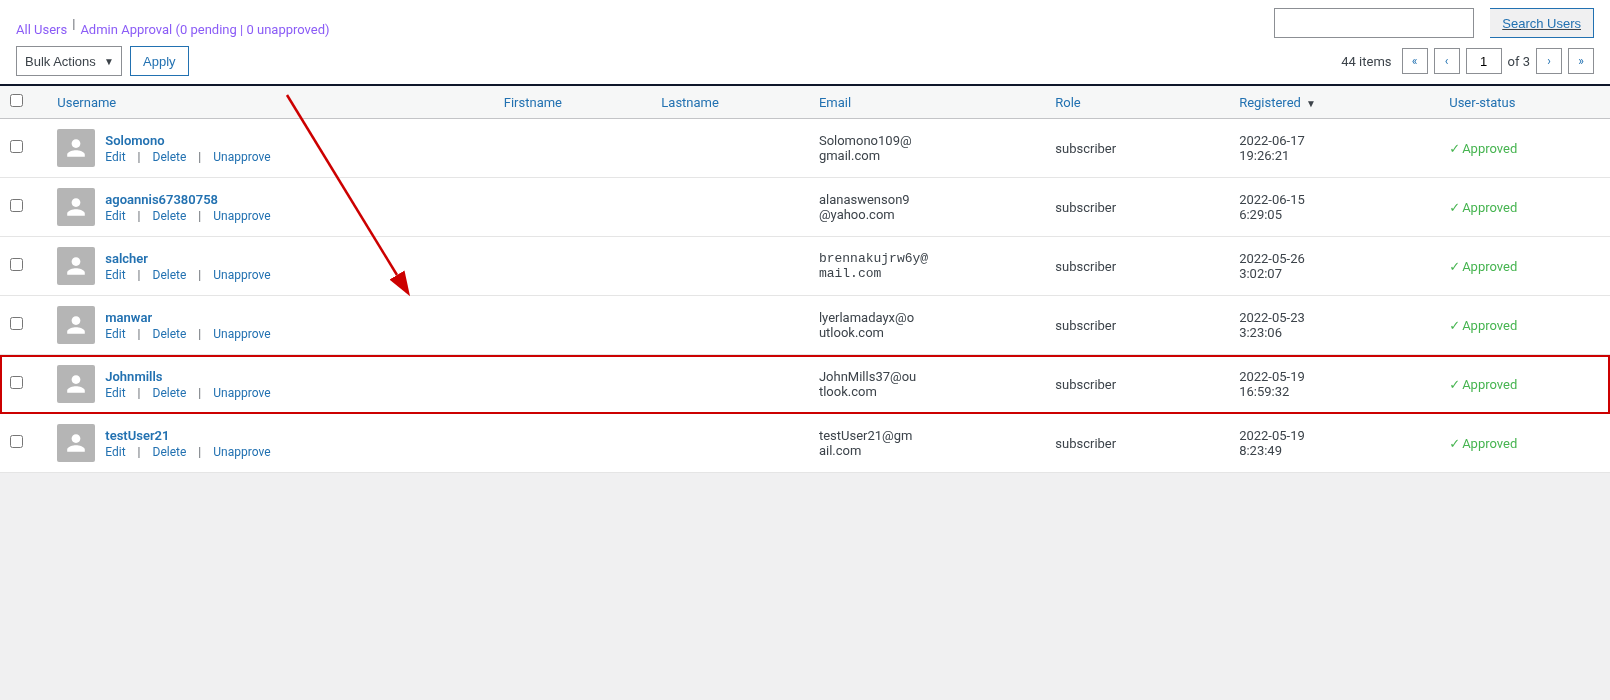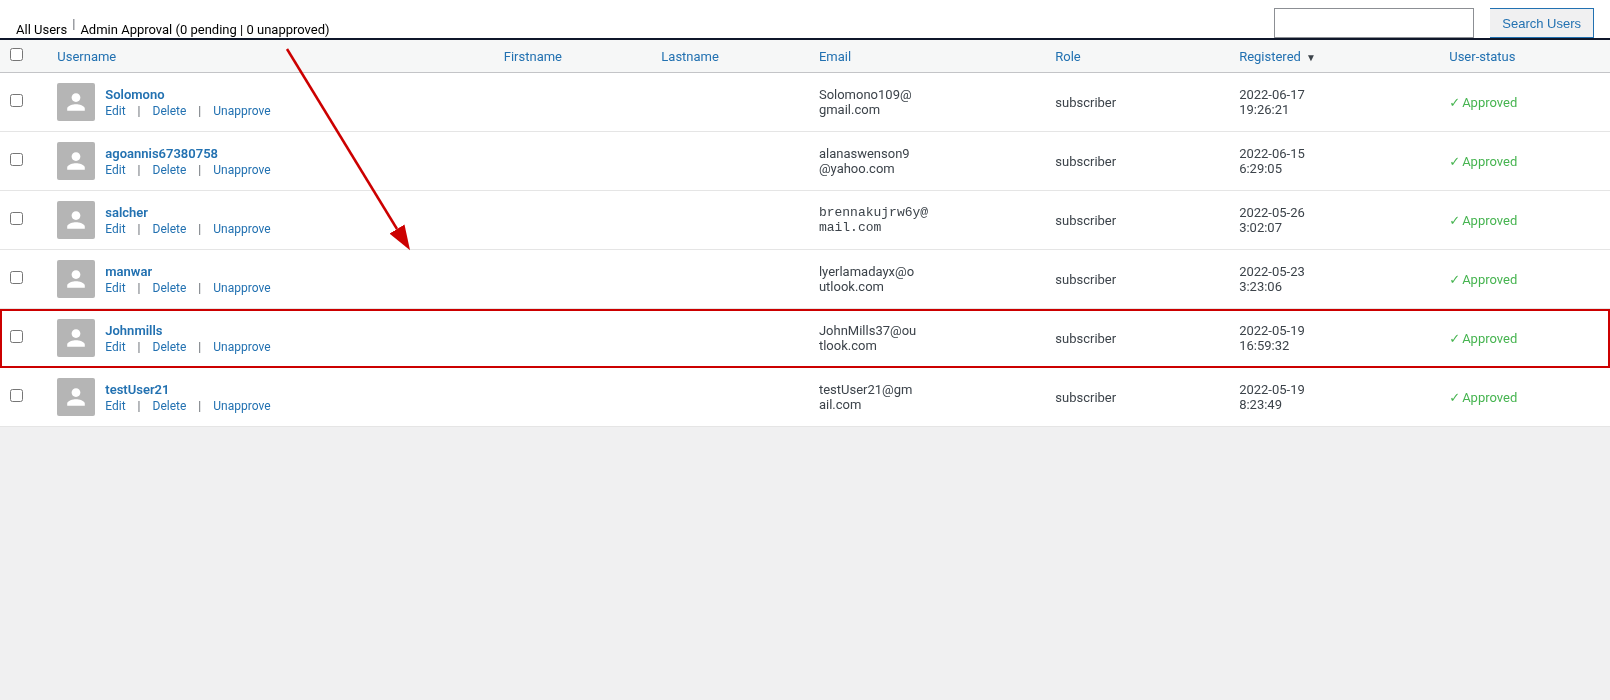--- a/index.html
+++ b/index.html
@@ -22,33 +22,34 @@
       align-items: center;
       padding: 8px 16px 0 16px;
       background: #fff;
     }
     .top-left {
       display: flex;
       align-items: center;
       gap: 0;
     }
     .top-nav a {
-      color: #000000;
+      color: #8b5cf6;
       text-decoration: none;
       font-size: 13px;
       margin-top: 12px;
     }
     .top-nav span {
       color: #646970;
       margin: 0 5px;
     }
     .top-right {
       display: flex;
       align-items: flex-start;
       gap: 16px;
+      text-decoration: underline;
     }
     .search-input {
       border: 1px solid #8c8f94;
       padding: 4px 8px;
       font-size: 13px;
       height: 30px;
       width: 200px;
       outline: none;
       background: #fff;
     }
@@ -268,20 +269,39 @@
       <a href="#">All Users</a>
       <span> | </span>
       <a href="#">Admin Approval (0 pending | 0 unapproved)</a>
     </div>
     <div class="top-right">
       <input type="text" class="search-input" placeholder="" style="">
       <button class="search-button">Search Users</button>
     </div>
   </div>
 
+  <div class="bulk-bar">
+    <div class="bulk-left">
+      <div class="bulk-select-wrapper">
+        <select class="bulk-select">
+          <option>Bulk Actions</option>
+        </select>
+      </div>
+      <button class="apply-button">Apply</button>
+    </div>
+    <div class="bulk-right">
+      <span class="items-count">44 items</span>
+      <a class="pagination-btn">«</a>
+      <a class="pagination-btn">‹</a>
+      <input type="text" class="page-input" value="1" style="">
+      <span class="of-pages">of 3</span>
+      <a class="pagination-btn">›</a>
+      <a class="pagination-btn">»</a>
+    </div>
+  </div>
 
   <table class="users-table">
     <thead>
       <tr>
         <th class="col-check">
           <input type="checkbox" style="">
         </th>
         <th class="col-username">
           <span>Username</span>
         </th>

